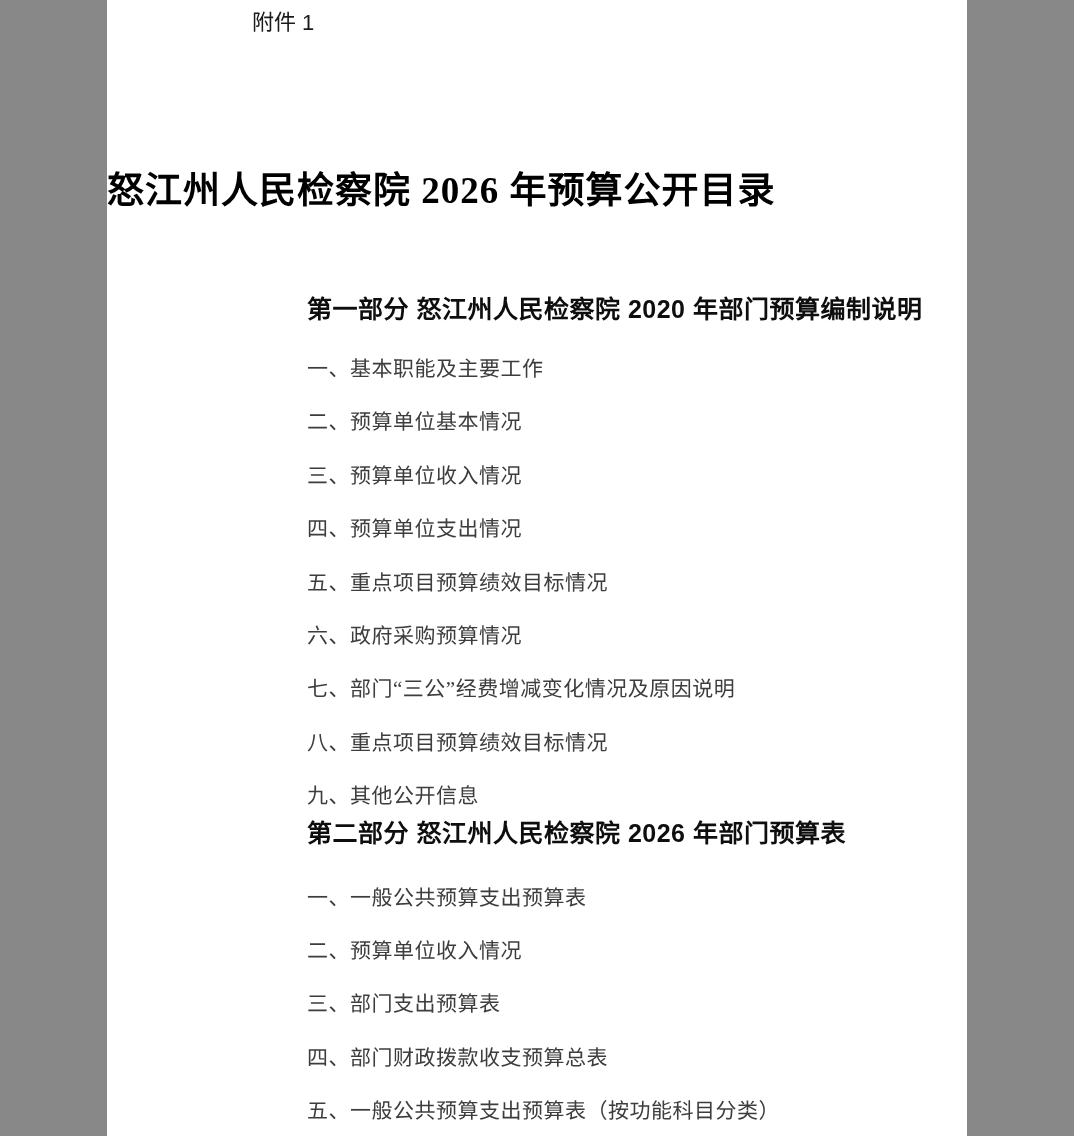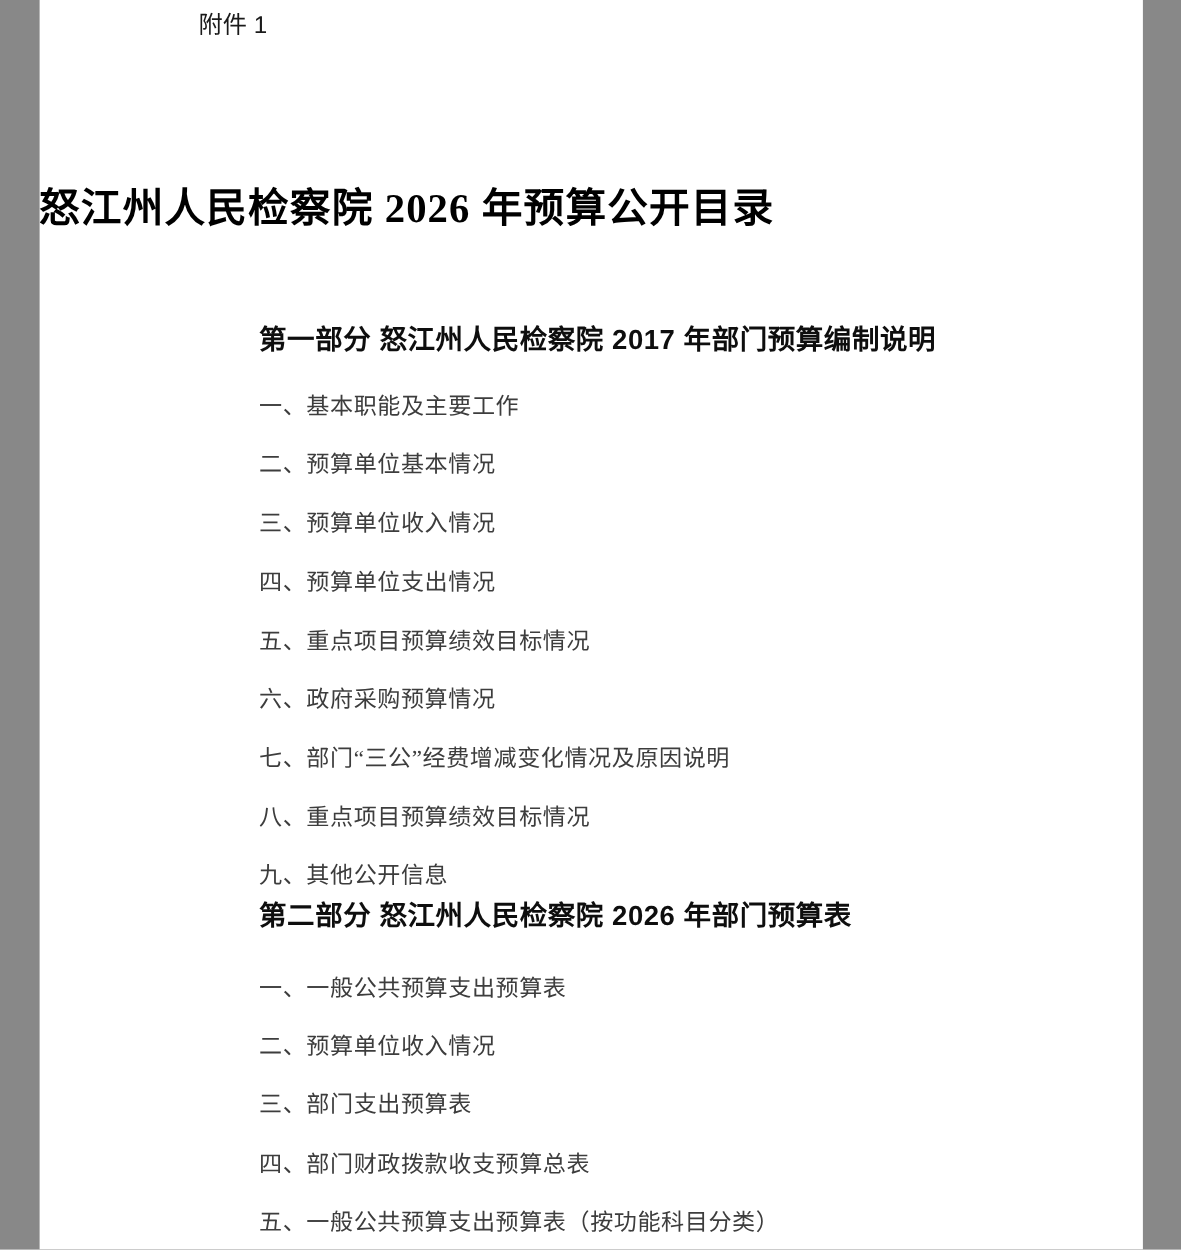--- a/index.html
+++ b/index.html
@@ -10,21 +10,21 @@
     --label-color: #1a1a1a;
   }
   * { box-sizing: border-box; }
   html, body { margin: 0; padding: 0; }
   body {
     background: #888;
     font-family: "Liberation Serif", "DejaVu Serif", serif;
   }
   .page {
     position: relative;
-    width: 1003px;
+    width: 860px;
     height: 1136px;
     margin: 0 auto;
     background: var(--background);
     overflow: hidden;
     color: var(--body-color);
   }
   .attachment {
     padding-top: 8px;
     margin-left: 145px;
     font-family: "Liberation Sans", "DejaVu Sans", sans-serif;
@@ -71,21 +71,21 @@
 </style>
 </head>
 <body>
 
 <div class="page">
 
   <div class="attachment">附件 1</div>
 
   <h1 class="doc-title">怒江州人民检察院 2026 年预算公开目录</h1>
 
-  <h2 class="sec-heading">第一部分  怒江州人民检察院 2017 年部门预算编制说明</h2>
+  <h2 class="sec-heading">第一部分  怒江州人民检察院 2020 年部门预算编制说明</h2>
 
   <div class="toc-list">
 
   <div class="toc-item">一、基本职能及主要工作</div>
       <div class="toc-item">二、预算单位基本情况</div>
       <div class="toc-item">三、预算单位收入情况</div>
       <div class="toc-item">四、预算单位支出情况</div>
       <div class="toc-item">五、重点项目预算绩效目标情况</div>
       <div class="toc-item">六、政府采购预算情况</div>
       <div class="toc-item">七、部门“三公”经费增减变化情况及原因说明</div>

